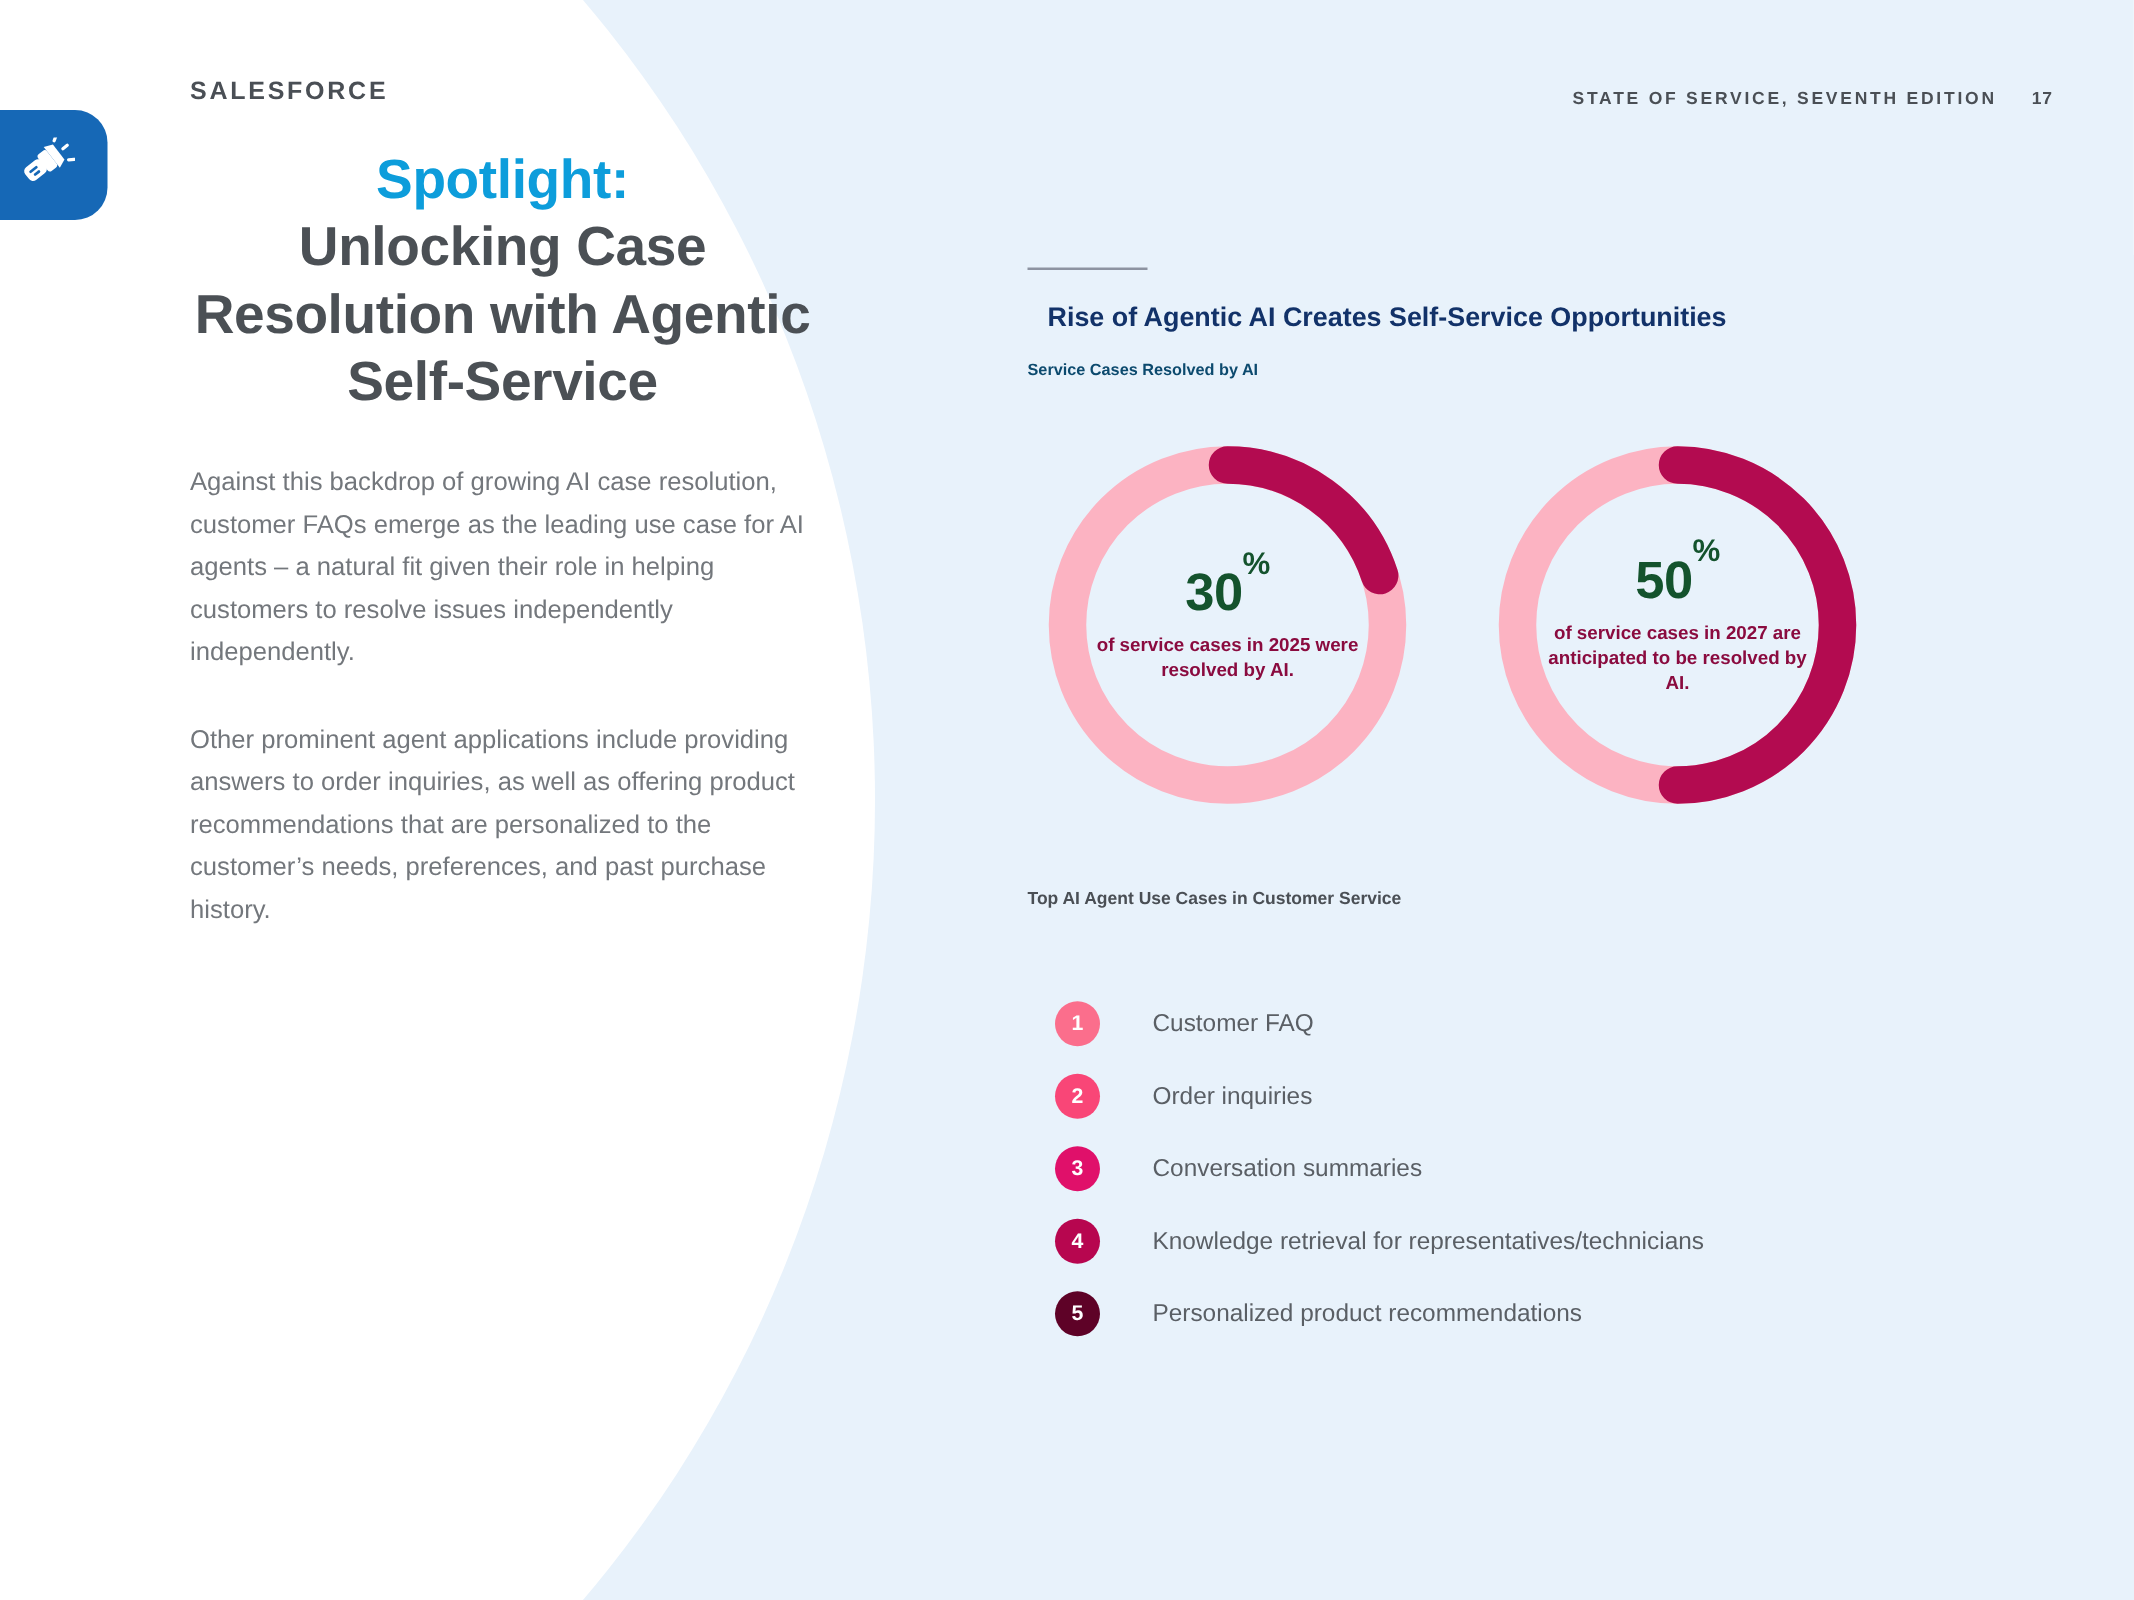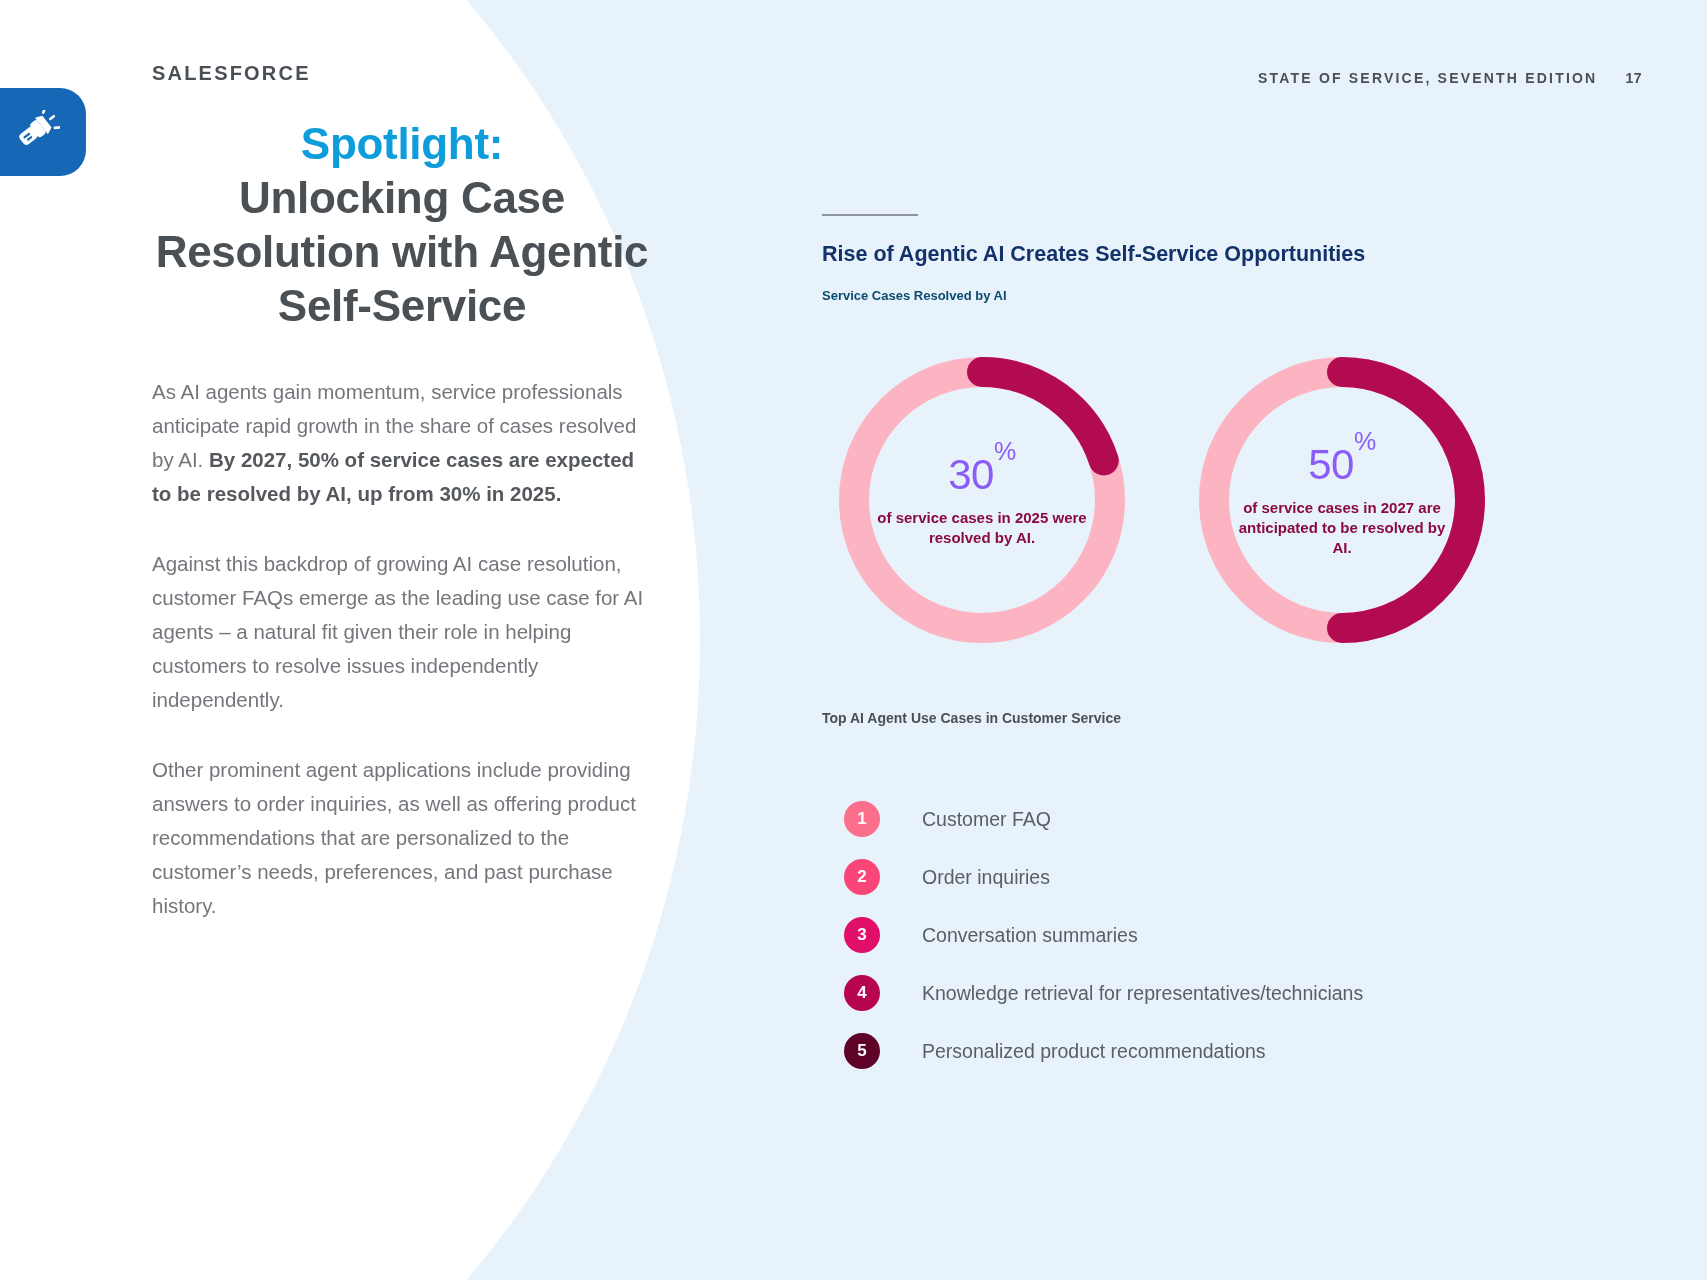--- a/index.html
+++ b/index.html
@@ -95,21 +95,21 @@
   .hdr-right .pagenum{
     display:inline-block;
     margin-left:28px;
     letter-spacing:0.5px;
   }
   .rule{
     position:absolute;left:0;top:214px;
     width:96px;height:2px;background:#8d93a1;
   }
   .chart-title{
-    position:absolute;left:0;top:242px;
+    position:absolute;left:16px;top:242px;
     font-size:21.5px;font-weight:700;color:#123269;
   }
   .chart-sub{
     position:absolute;left:0;top:288px;
     font-size:13px;font-weight:700;color:#0c4a6e;
   }
 
   .donuts{
     position:absolute;left:-10px;top:340px;
     width:760px;height:330px;
@@ -122,21 +122,21 @@
   .donut.d2{left:370px;}
   .donut svg{position:absolute;left:0;top:0;}
   .donut .inner{
     position:absolute;left:0;top:0;
     width:320px;height:320px;
     display:flex;flex-direction:column;
     align-items:center;justify-content:center;
     text-align:center;
   }
   .donut .pct{
-    font-size:42px;font-weight:400;color:#8b5cf6;
+    font-size:42px;font-weight:700;color:#14532d;
     letter-spacing:-0.5px;line-height:1;
   }
   .donut .pct sup{font-size:25px;top:-0.55em;position:relative;}
   .donut .cap{
     margin-top:12px;
     font-size:15px;line-height:20px;
     font-weight:700;color:#8a0b3f;
     max-width:215px;
   }
 
@@ -189,23 +189,20 @@
   </div>
 
   <div class="left-col">
     <div class="brand">SALESFORCE</div>
 
     <h1 class="title">
       <span class="hl">Spotlight:</span><br>
       <span>Unlocking Case Resolution with Agentic Self-Service</span>
     </h1>
 
-    <p class="body-p p1">
-      <span>As AI agents gain momentum, service professionals anticipate rapid growth in the share of cases resolved by AI. </span><b>By 2027, 50% of service cases are expected to be resolved by AI, up from 30% in 2025.</b>
-    </p>
 
     <p class="body-p p2">Against this backdrop of growing AI case resolution, customer FAQs emerge as the leading use case for AI agents – a natural fit given their role in helping customers to resolve issues independently independently.</p>
 
     <p class="body-p p3">Other prominent agent applications include providing answers to order inquiries, as well as offering product recommendations that are personalized to the customer’s needs, preferences, and past purchase history.</p>
   </div>
 
   <div class="right-col">
     <div class="hdr-right">
       <span>STATE OF SERVICE, SEVENTH EDITION</span><span class="pagenum">17</span>
     </div>

